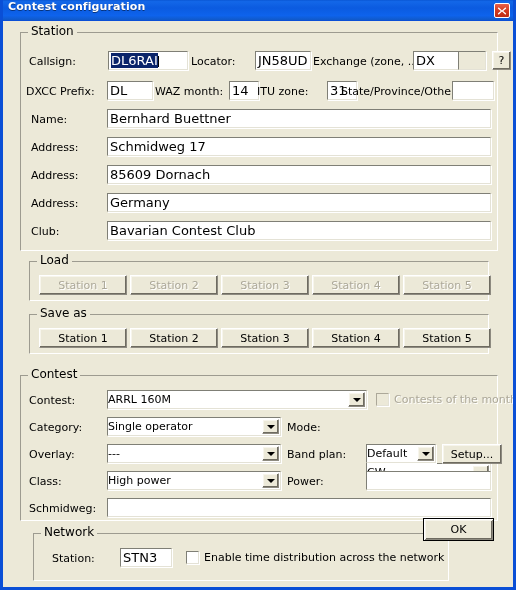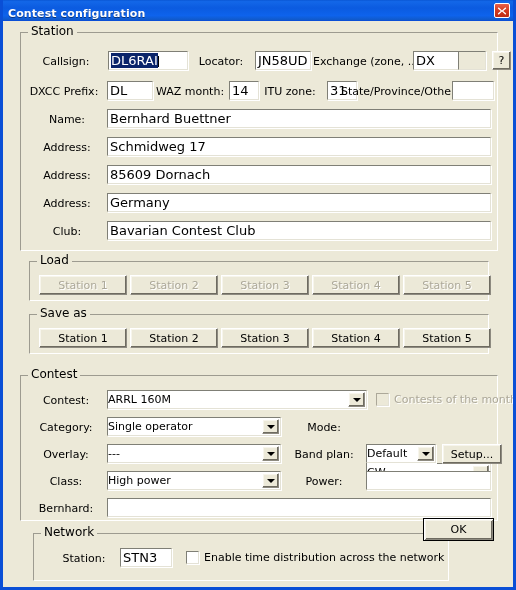--- a/index.html
+++ b/index.html
@@ -25,21 +25,21 @@
   }
 
   
   #titlebar {
     position: relative;
     height: 21px;
     background: linear-gradient(to bottom,
         #0A57D4 0%, #1367E8 8%, #0B5BE0 40%, #0E63EC 78%, #1059C8 100%);
     border-bottom: 1px solid #0A4FD6;
     display: flex;
-    align-items: flex-end;
+    align-items: flex-start;
     padding: 0 2px 0 5px;
     box-sizing: border-box;
   }
   #titlebar .title {
     color: #ffffff;
     font-size: 11px;
     font-weight: bold;
     letter-spacing: 0.1px;
     white-space: nowrap;
     text-shadow: 0 1px 0 rgba(0,0,0,0.45);
@@ -90,21 +90,21 @@
     color: #000000;
     line-height: 11px;
     z-index: 2;
   }
 
   
   .lbl {
     position: absolute;
     font-size: 11px;
     color: #000000;
-    text-align: center;
+    text-align: left;
     line-height: 13px;
     white-space: nowrap;
   }
 
   
   .tf {
     position: absolute;
     box-sizing: border-box;
     background: #ffffff;
     border: 1px solid #7F7F76;
@@ -360,21 +360,21 @@
       <div class="combo" style="left:86px; top:95px; width:174px; height:19px;">
         <span class="val">High power</span>
         <span class="arrowbox">
             <i class="arrow-dn"></i>
           </span>
       </div>
 
       <div class="lbl" style="left:266px; top:99px; width:74px;">Power:</div>
       <div class="tf shadow" style="left:345px; top:95px; width:125px; height:19px;"></div>
 
-      <div class="lbl" style="left:8px; top:126px; width:74px;">Bernhard:</div>
+      <div class="lbl" style="left:8px; top:126px; width:74px;">Schmidweg:</div>
       <div class="tf shadow" style="left:86px; top:122px; width:384px; height:19px;"></div>
     </div>
 
     <div class="group" style="left:30px; top:512px; width:416px; height:48px;">
       <div class="gb-inner"></div>
       <div class="legend">Network</div>
 
       <div class="lbl" style="left:18px; top:18px; width:64px;">Station:</div>
       <div class="tf shadow" style="left:86px; top:14px; width:52px; height:19px;">STN3</div>
 

